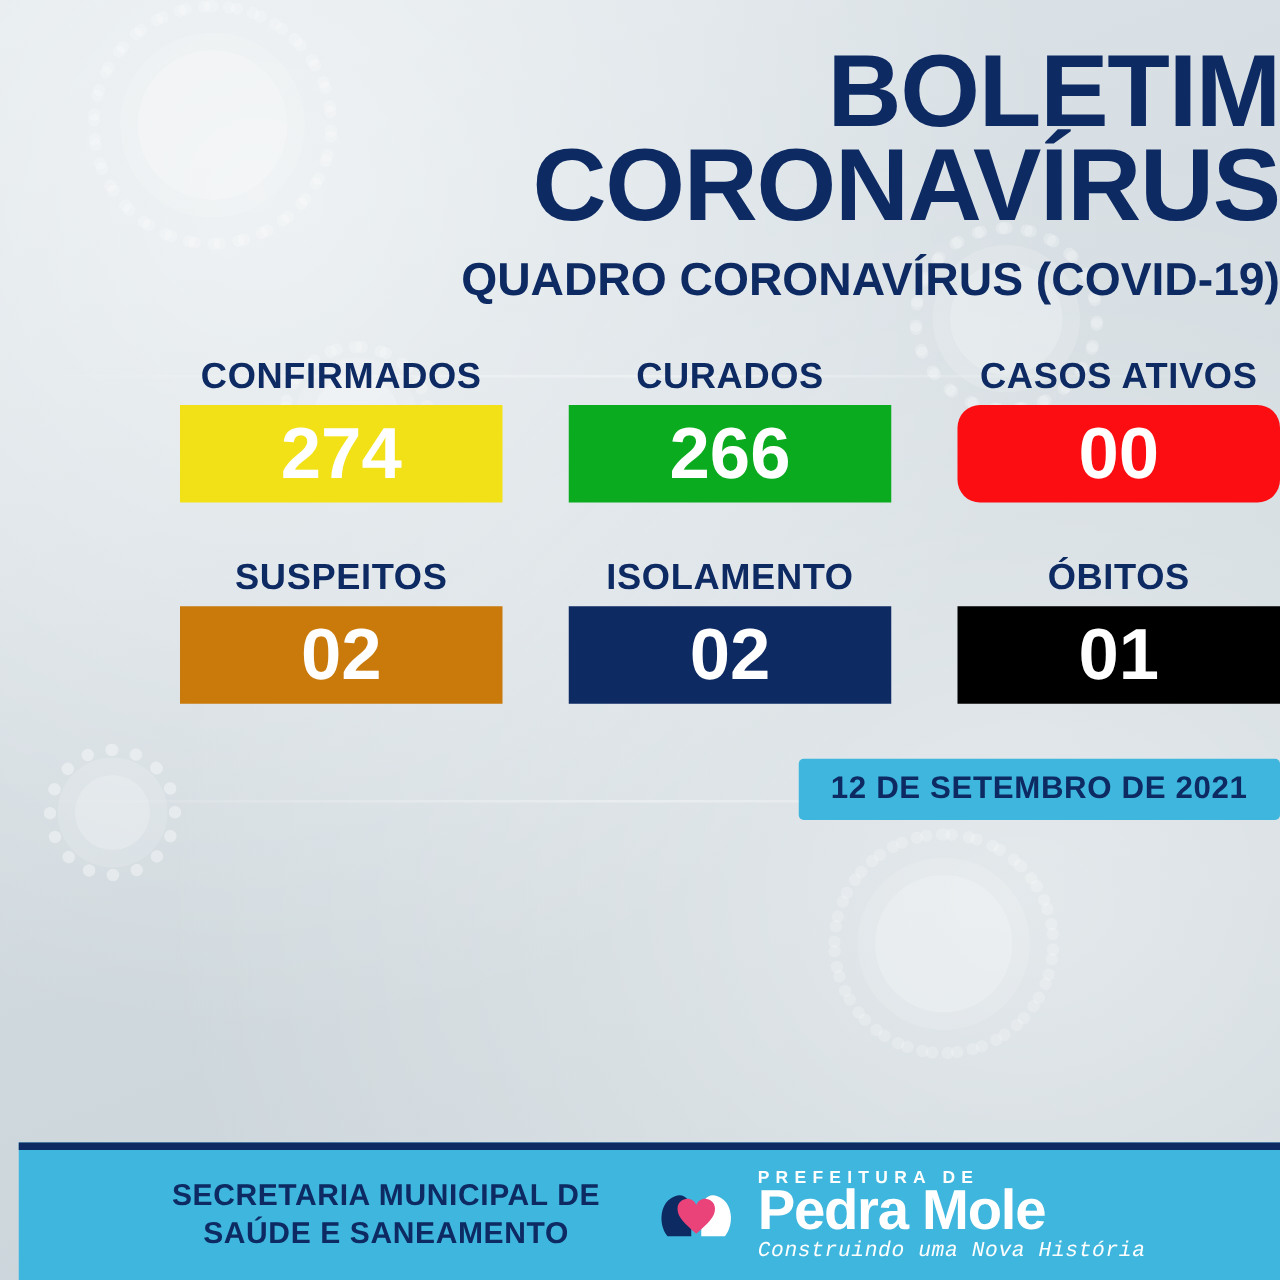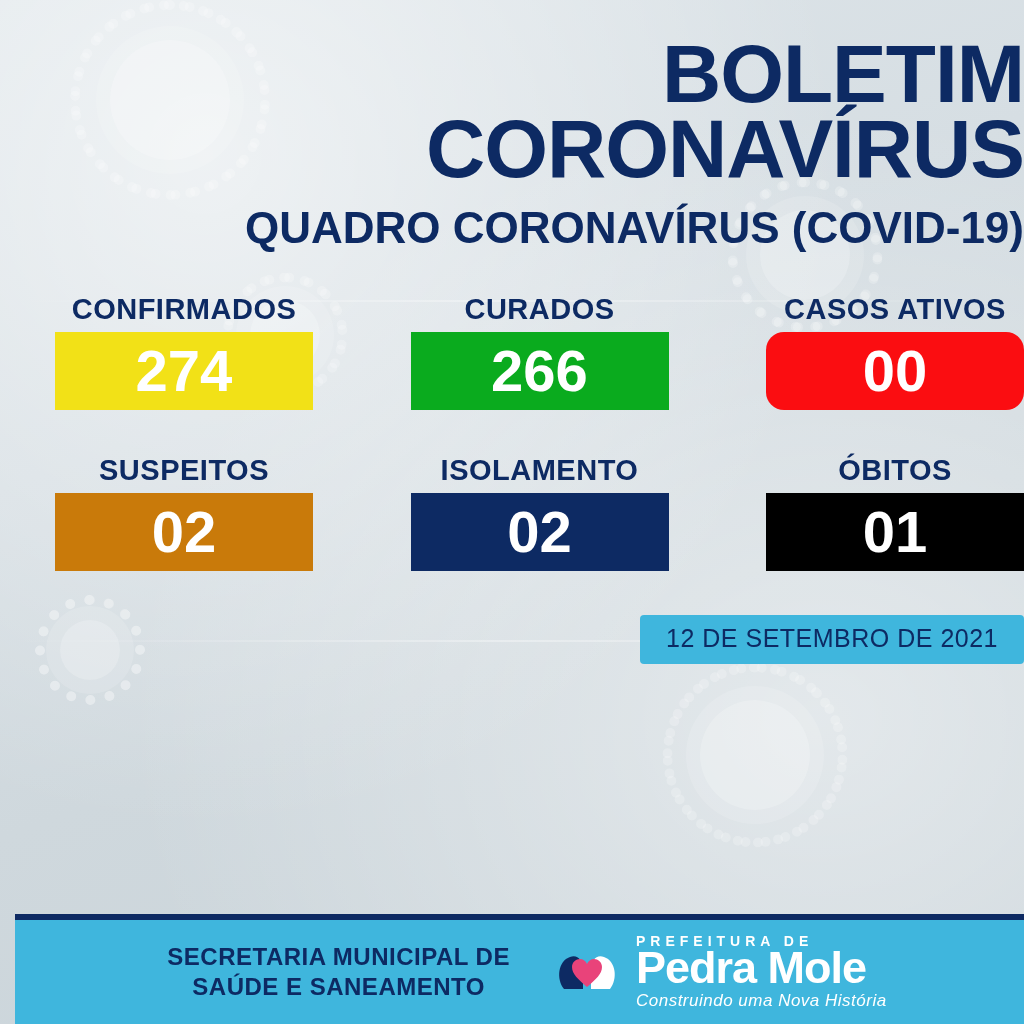--- a/index.html
+++ b/index.html
@@ -51,21 +51,21 @@
     font-weight: bold;
     letter-spacing: -1px;
     line-height: 0.92;
     text-align: center;
   }
   .title-1 { font-size: 82px; margin-top: 36px; }
   .title-2 { font-size: 82px; }
   .subtitle {
     color: #0d2a63;
     font-weight: bold;
-    font-size: 44px;
+    font-size: 37px;
     margin-top: 16px;
     letter-spacing: 0px;
     text-align: center;
   }
 
   .stat-label {
     color: #0d2a63;
     font-weight: bold;
     font-size: 29px;
     letter-spacing: 0.5px;
@@ -78,34 +78,34 @@
     font-weight: bold;
     line-height: 1;
   }
 
   
   .testados-wrap { margin-top: 46px; display:flex; flex-direction:column; align-items:center; }
   .testados-box { width: 248px; height: 100px; font-size: 68px; }
 
   
   .grid-row {
-    width: 969px;
+    width: 880px;
     display: flex;
     justify-content: space-between;
   }
   .row-1 { margin-top: 40px; }
   .row-2 { margin-top: 44px; }
   .cell { display:flex; flex-direction:column; align-items:center; width: 258px; }
   .cell .stat-box { width: 258px; height: 78px; font-size: 58px; }
 
   .date-box {
     margin-top: 44px;
     background: #3fb6dd;
     color: #0d2a63;
-    font-weight: normal;
+    font-weight: bold;
     font-size: 25px;
     letter-spacing: 0.5px;
     padding: 9px 26px 11px;
     border-radius: 4px;
   }
 
   
   .footer {
     position: absolute;
     left: 15px; bottom: 0;
@@ -128,21 +128,21 @@
   .logo-words { display:flex; flex-direction:column; align-items:flex-start; }
   .logo-pref {
     color: #ffffff; font-size: 14px; letter-spacing: 5px; font-weight: bold;
     margin-bottom: -2px;
   }
   .logo-name {
     color: #ffffff; font-size: 45px; font-weight: bold; line-height: 0.95;
     letter-spacing: -1px;
   }
   .logo-slogan {
-    color: #ffffff; font-size: 17px; font-family: Liberation Sans, sans-serif;
+    color: #ffffff; font-size: 17px; font-family: Liberation Mono, monospace;
     font-style: italic; letter-spacing: 0.5px; margin-top: 2px;
   }
 </style>
 </head>
 <body>
 
 <div id="poster">
 
   <div class="virus" style="left:110px; top:40px; width:120px; height:120px;"></div>
   <div class="virus" style="left:760px; top:210px; width:90px; height:90px;"></div>

